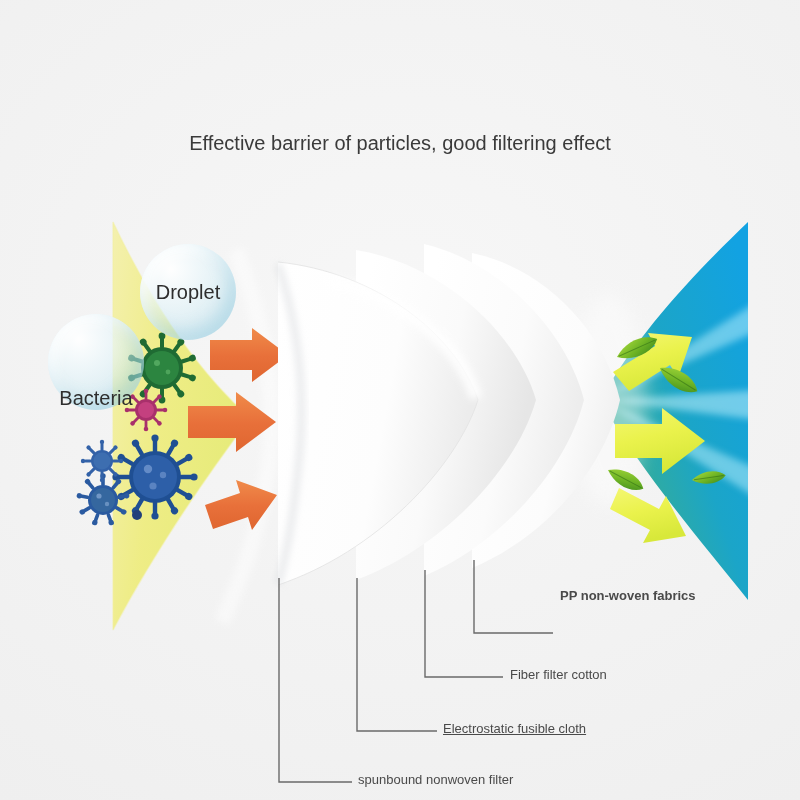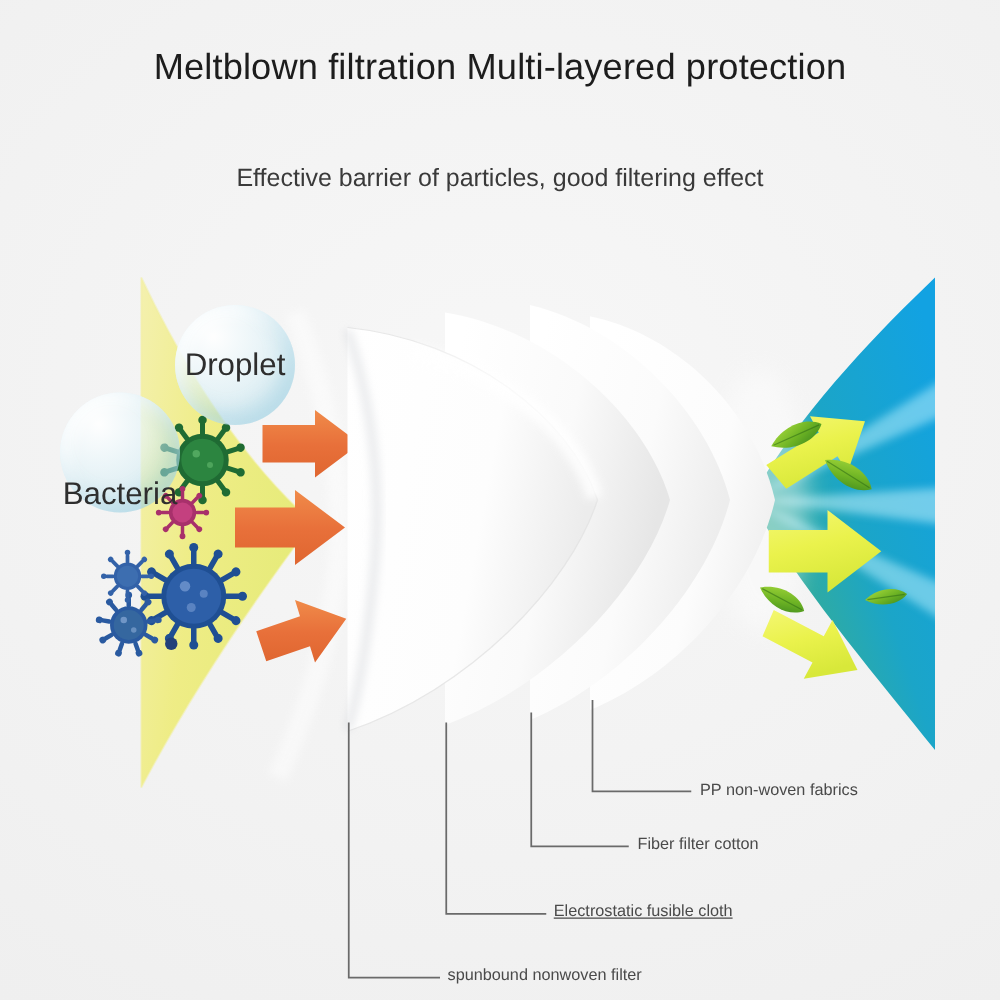--- a/index.html
+++ b/index.html
@@ -25,21 +25,21 @@
 
   
   #scene{position:absolute;left:0;top:0;width:800px;height:800px;}
 
   
   .bubble{
     position:absolute;border-radius:50%;
     display:flex;align-items:center;justify-content:center;
     color:#2e2e2e;
   }
-  .bubble .lbl{position:relative;z-index:3;font-size:25px;white-space:nowrap;}
+  .bubble .lbl{position:relative;z-index:3;font-size:20px;white-space:nowrap;}
   .b-droplet{
     left:140px;top:244px;width:96px;height:96px;
     background:
       radial-gradient(circle at 32% 26%, rgba(255,255,255,.95) 0%, rgba(233,246,250,.72) 34%, rgba(190,228,240,.45) 66%, rgba(168,216,232,.40) 100%);
     box-shadow:inset -7px -8px 16px rgba(120,190,215,.35), inset 6px 7px 14px rgba(255,255,255,.9);
   }
   .b-bacteria{
     left:48px;top:314px;width:96px;height:96px;
     background:
       radial-gradient(circle at 32% 26%, rgba(255,255,255,.95) 0%, rgba(233,246,250,.72) 34%, rgba(190,228,240,.45) 66%, rgba(168,216,232,.40) 100%);
@@ -57,21 +57,20 @@
   
   .callout-lbl{
     position:absolute;font-size:13px;color:#4a4a4a;white-space:nowrap;
   }
 </style>
 </head>
 <body>
 
 <div id="stage">
 
-  <div class="title">Meltblown filtration Multi-layered protection</div>
   <div class="subtitle">Effective barrier of particles, good filtering effect</div>
 
   <svg id="scene" viewBox="0 0 800 800">
     <defs>
 
       <linearGradient id="gYellow" x1="0" y1="0" x2="1" y2="0.4">
         <stop offset="0%" stop-color="#f4f0a8"></stop>
         <stop offset="45%" stop-color="#eeec7c"></stop>
         <stop offset="100%" stop-color="#e4ea6e"></stop>
       </linearGradient>
@@ -473,18 +472,18 @@
     </g>
   </svg>
 
   <div class="bubble b-droplet">
     <span class="lbl">Droplet</span>
   </div>
   <div class="bubble b-bacteria">
     <span class="lbl">Bacteria</span>
   </div>
 
-  <div class="callout-lbl" style="left:560px;top:624px;">PP non-woven fabrics</div>
+  <div class="callout-lbl" style="left:560px;top:588px;font-weight:bold;">PP non-woven fabrics</div>
   <div class="callout-lbl" style="left:510px;top:667px;">Fiber filter cotton</div>
   <div class="callout-lbl" style="left:443px;top:721px;text-decoration:underline;">Electrostatic fusible cloth</div>
   <div class="callout-lbl" style="left:358px;top:772px;">spunbound nonwoven filter</div>
 
 </div>
 
 </body></html>

